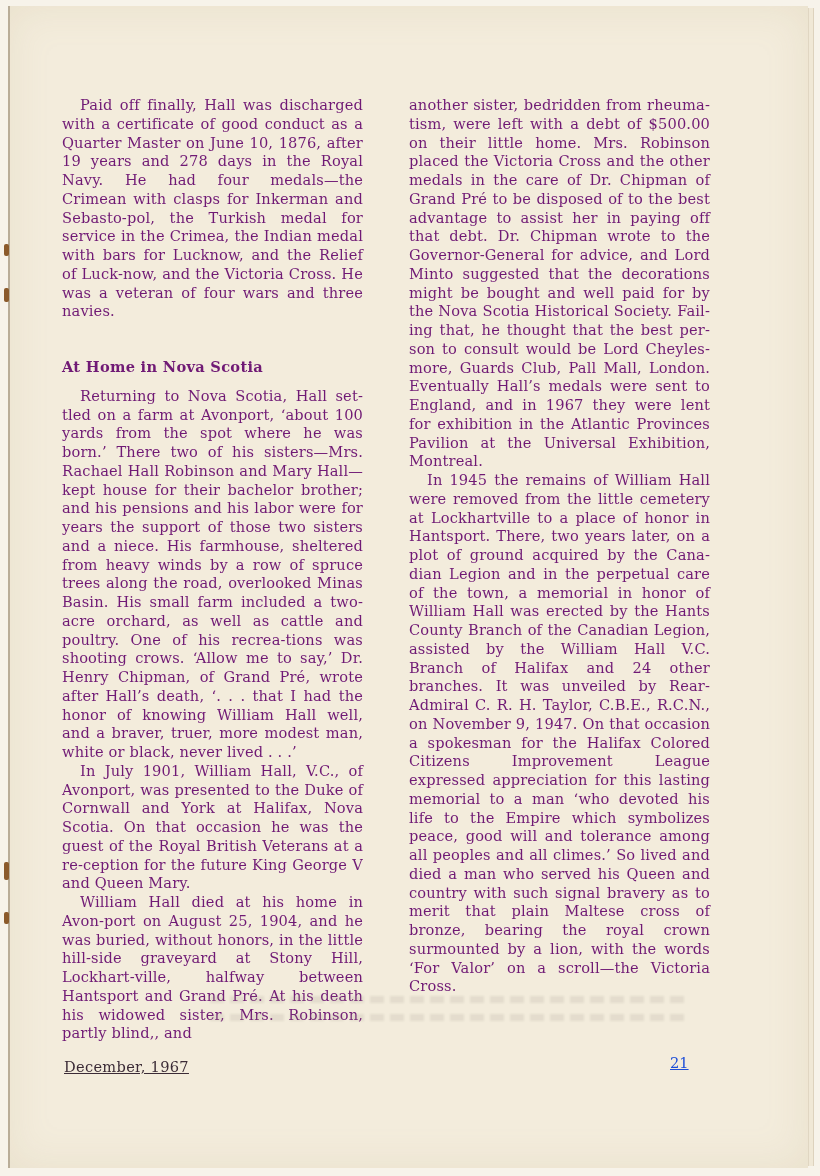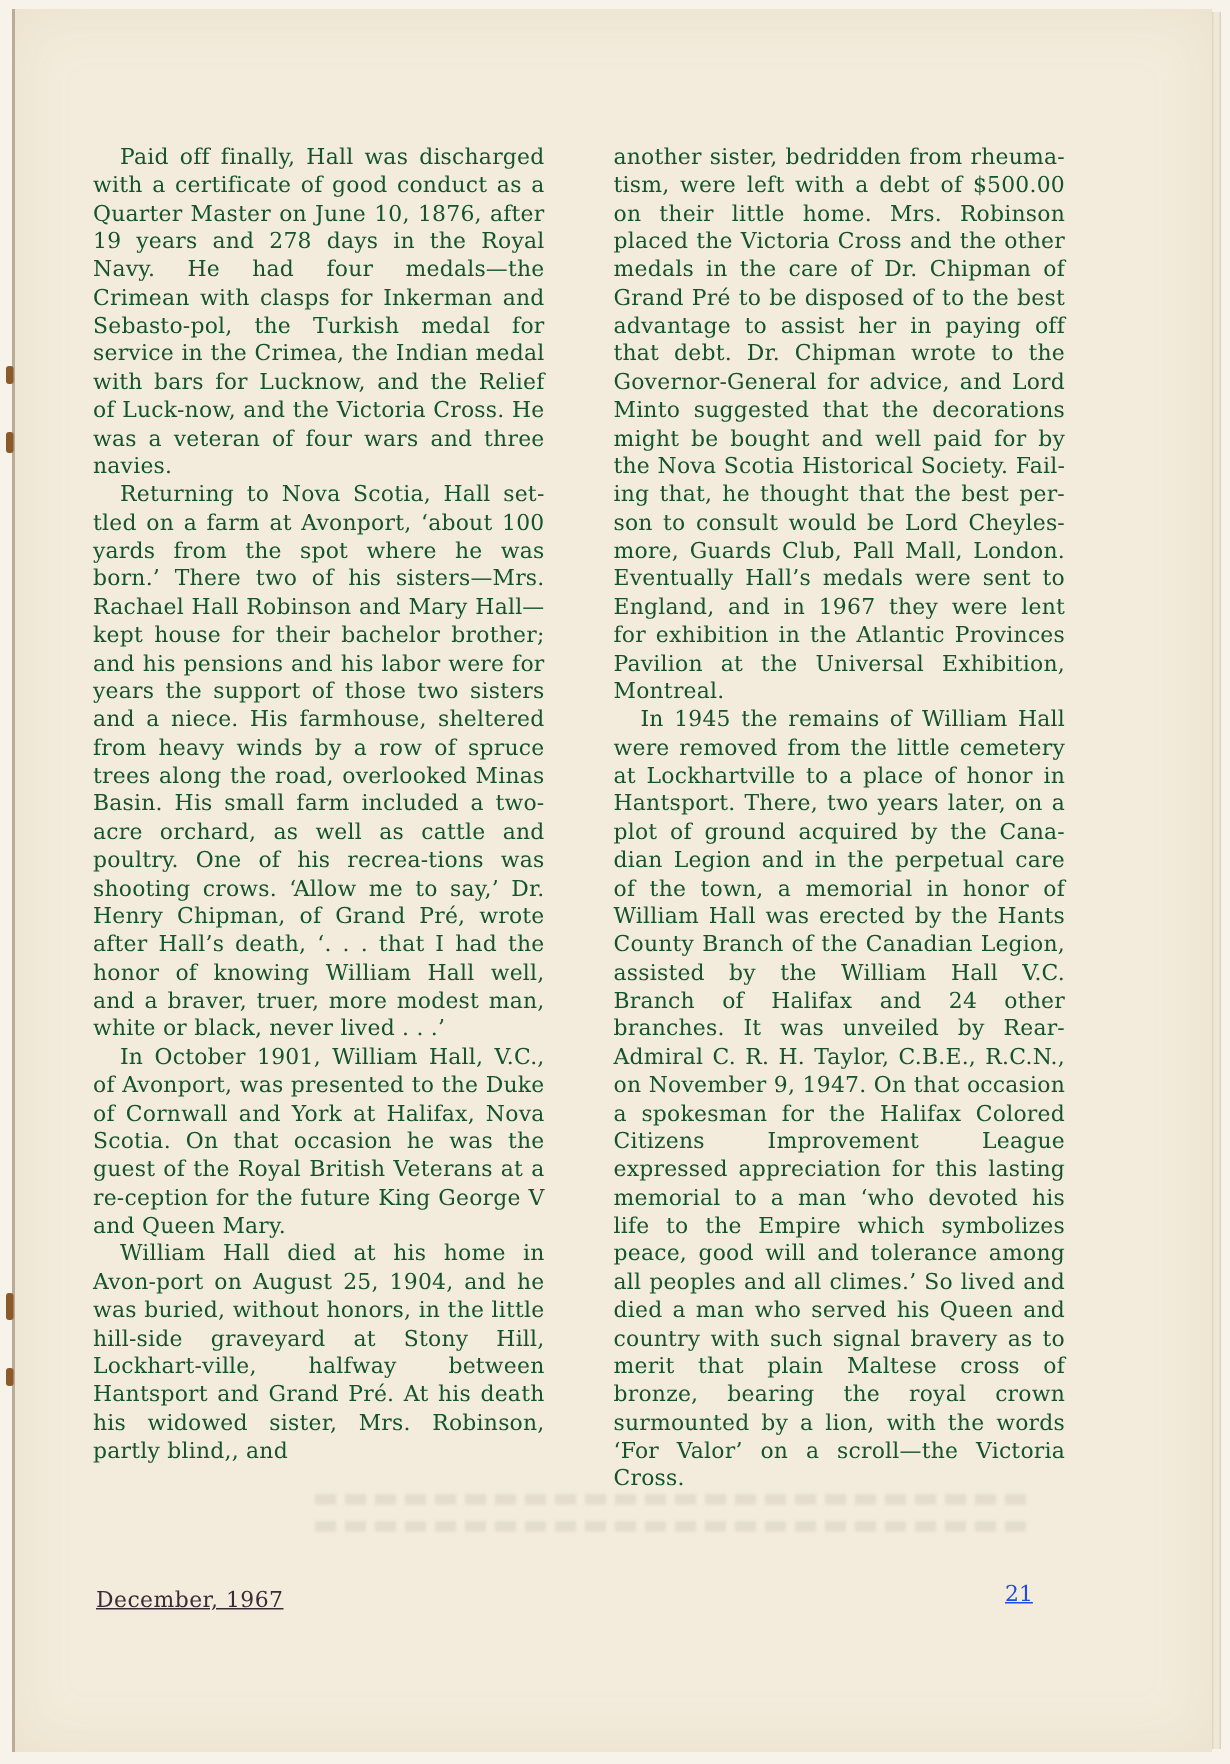--- a/index.html
+++ b/index.html
@@ -22,21 +22,21 @@
     position: absolute; right: 6px; top: 8px; width: 4px; height: 1158px;
     border-left: 1px solid #e0d6c2; border-right: 1px solid #ddd2bd;
     background: #f0e8d6;
   }
   .binding-mark {
     position: absolute; left: 4px; width: 5px; border-radius: 2px;
     background: #8b5a2b;
   }
   .column {
     position: absolute; top: 96px; width: 301px;
-    color: #14532d;
+    color: #701a75;
     font-size: 14.6px; line-height: 18.75px;
     text-align: justify; hyphens: manual;
     letter-spacing: 0.15px;
   }
   .col-left { left: 62px; }
   .col-right { left: 383px; margin-left: 26px; }
   .column p { margin: 0; text-indent: 0; }
   .column p.indent { text-indent: 18px; }
   .column h2 {
     font-size: 14.6px; font-weight: bold; margin: 37px 0 10px 0;
@@ -62,22 +62,23 @@
 <div class="page"></div>
 <div class="page-edge"></div>
 <div class="spine"></div>
 <div class="binding-mark" style="top:244px;height:12px;"></div>
 <div class="binding-mark" style="top:288px;height:14px;"></div>
 <div class="binding-mark" style="top:862px;height:18px;"></div>
 <div class="binding-mark" style="top:912px;height:12px;"></div>
 
 <div class="column col-left">
   <p class="indent">Paid off finally, Hall was discharged with a certificate of good conduct as a Quarter Master on June 10, 1876, after 19 years and 278 days in the Royal Navy. He had four medals—the Crimean with clasps for Inkerman and Sebasto-pol, the Turkish medal for service in the Crimea, the Indian medal with bars for Lucknow, and the Relief of Luck-now, and the Victoria Cross. He was a veteran of four wars and three navies.</p>
+  <h2>At Home in Nova Scotia</h2>
   <p class="indent">Returning to Nova Scotia, Hall set-tled on a farm at Avonport, ‘about 100 yards from the spot where he was born.’ There two of his sisters—Mrs. Rachael Hall Robinson and Mary Hall—kept house for their bachelor brother; and his pensions and his labor were for years the support of those two sisters and a niece. His farmhouse, sheltered from heavy winds by a row of spruce trees along the road, overlooked Minas Basin. His small farm included a two-acre orchard, as well as cattle and poultry. One of his recrea-tions was shooting crows. ‘Allow me to say,’ Dr. Henry Chipman, of Grand Pré, wrote after Hall’s death, ‘. . . that I had the honor of knowing William Hall well, and a braver, truer, more modest man, white or black, never lived . . .’</p>
-  <p class="indent">In October 1901, William Hall, V.C., of Avonport, was presented to the Duke of Cornwall and York at Halifax, Nova Scotia. On that occasion he was the guest of the Royal British Veterans at a re-ception for the future King George V and Queen Mary.</p>
+  <p class="indent">In July 1901, William Hall, V.C., of Avonport, was presented to the Duke of Cornwall and York at Halifax, Nova Scotia. On that occasion he was the guest of the Royal British Veterans at a re-ception for the future King George V and Queen Mary.</p>
   <p class="indent">William Hall died at his home in Avon-port on August 25, 1904, and he was buried, without honors, in the little hill-side graveyard at Stony Hill, Lockhart-ville, halfway between Hantsport and Grand Pré. At his death his widowed sister, Mrs. Robinson, partly blind,, and</p>
 </div>
 
 <div class="column col-right">
   <p>another sister, bedridden from rheuma-tism, were left with a debt of $500.00 on their little home. Mrs. Robinson placed the Victoria Cross and the other medals in the care of Dr. Chipman of Grand Pré to be disposed of to the best advantage to assist her in paying off that debt. Dr. Chipman wrote to the Governor-General for advice, and Lord Minto suggested that the decorations might be bought and well paid for by the Nova Scotia Historical Society. Fail-ing that, he thought that the best per-son to consult would be Lord Cheyles-more, Guards Club, Pall Mall, London. Eventually Hall’s medals were sent to England, and in 1967 they were lent for exhibition in the Atlantic Provinces Pavilion at the Universal Exhibition, Montreal.</p>
   <p class="indent">In 1945 the remains of William Hall were removed from the little cemetery at Lockhartville to a place of honor in Hantsport. There, two years later, on a plot of ground acquired by the Cana-dian Legion and in the perpetual care of the town, a memorial in honor of William Hall was erected by the Hants County Branch of the Canadian Legion, assisted by the William Hall V.C. Branch of Halifax and 24 other branches. It was unveiled by Rear-Admiral C. R. H. Taylor, C.B.E., R.C.N., on November 9, 1947. On that occasion a spokesman for the Halifax Colored Citizens Improvement League expressed appreciation for this lasting memorial to a man ‘who devoted his life to the Empire which symbolizes peace, good will and tolerance among all peoples and all climes.’ So lived and died a man who served his Queen and country with such signal bravery as to merit that plain Maltese cross of bronze, bearing the royal crown surmounted by a lion, with the words ‘For Valor’ on a scroll—the Victoria Cross.</p>
 </div>
 
 <div class="bleed" style="top:996px;"></div>
 <div class="bleed" style="top:1014px;"></div>

